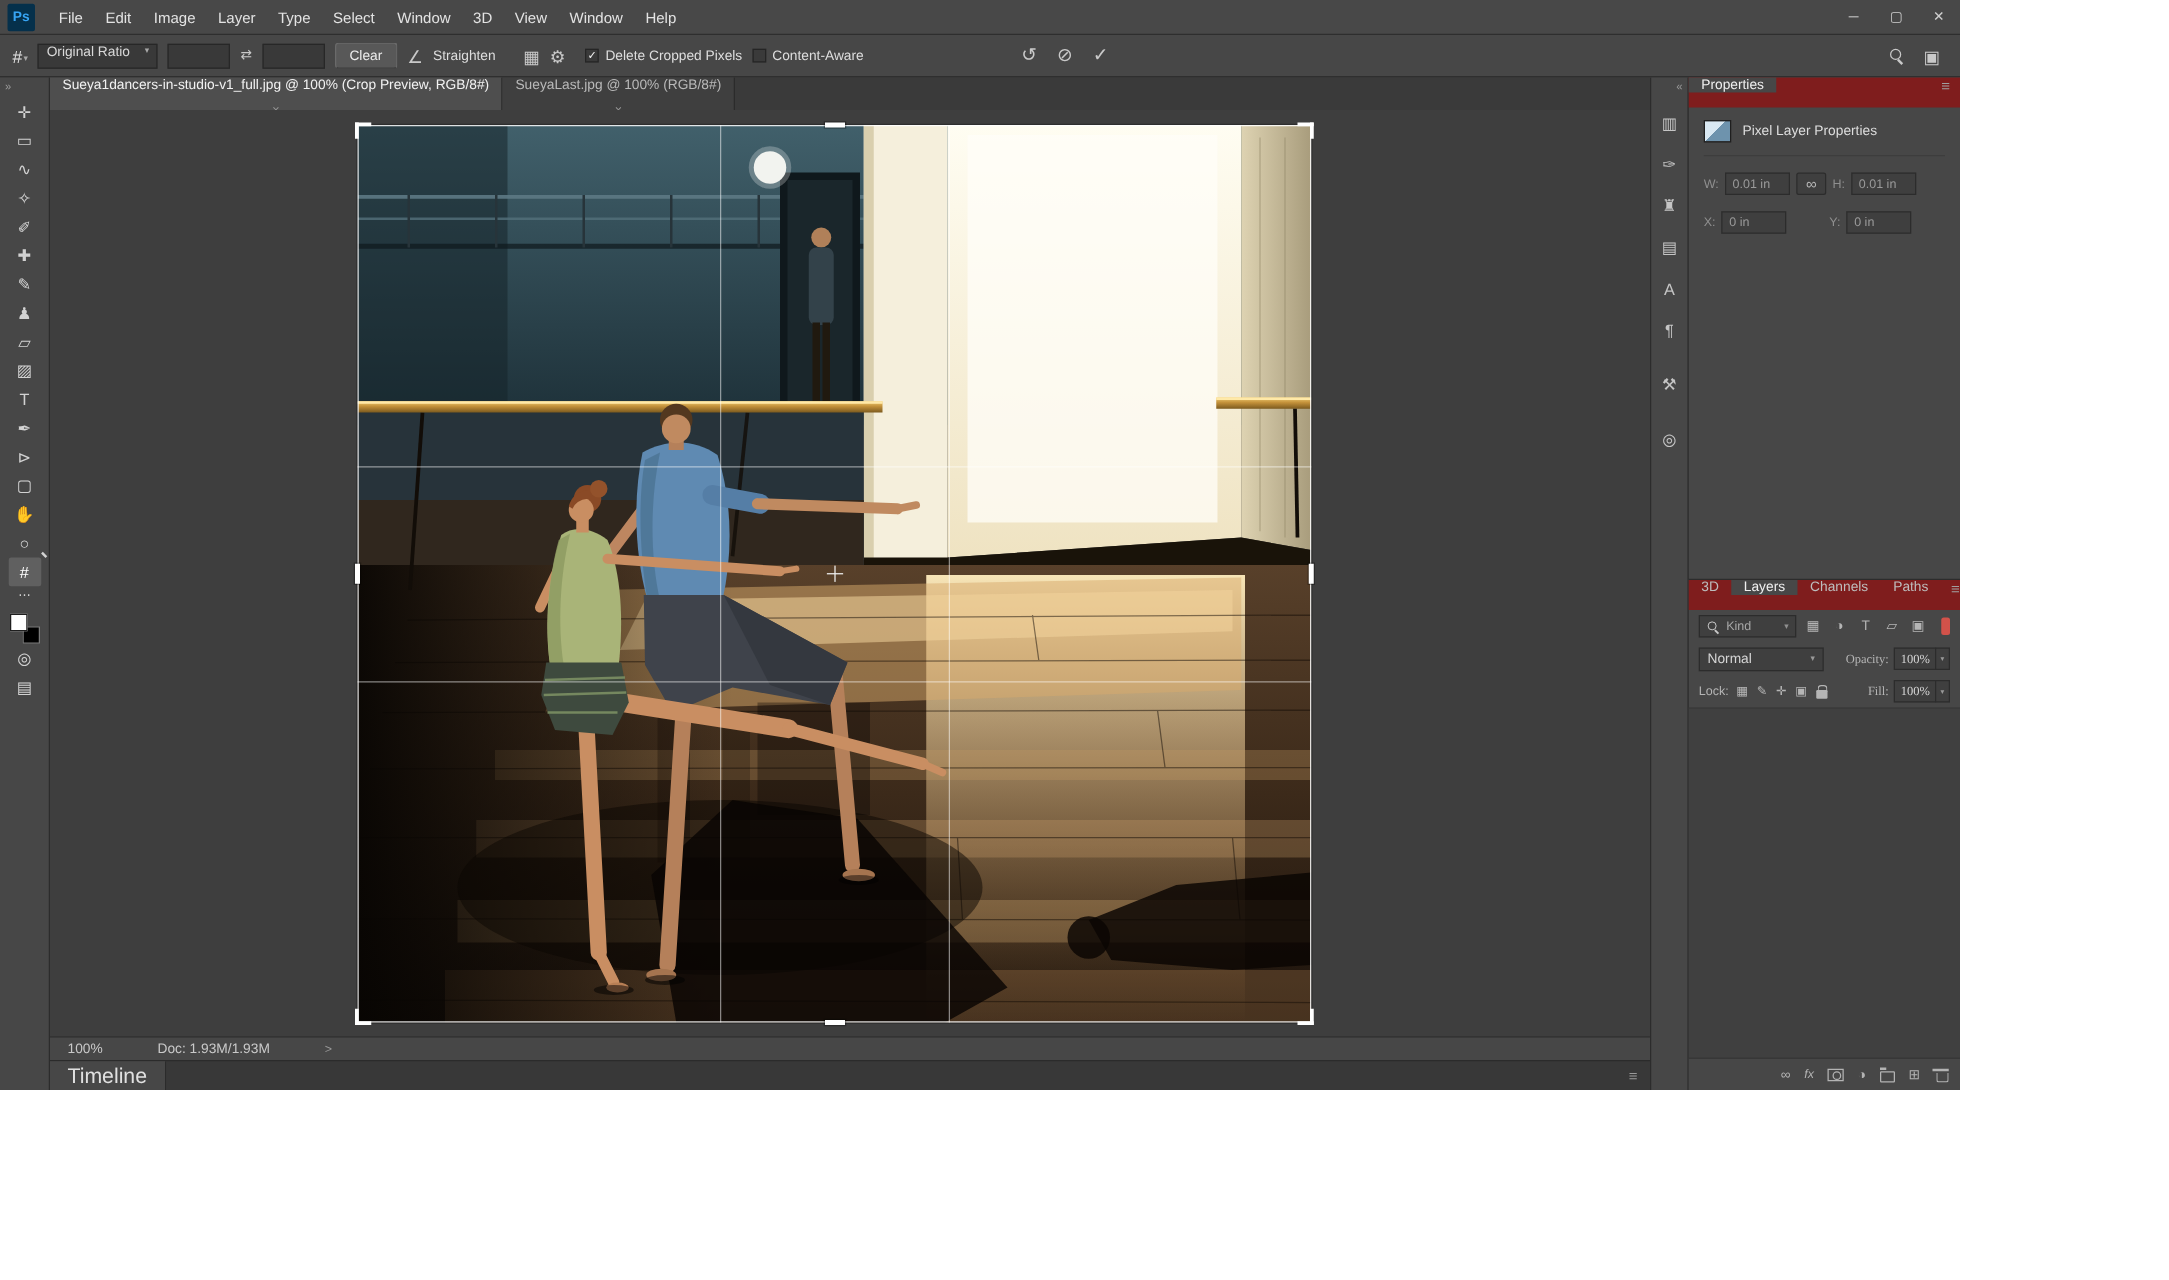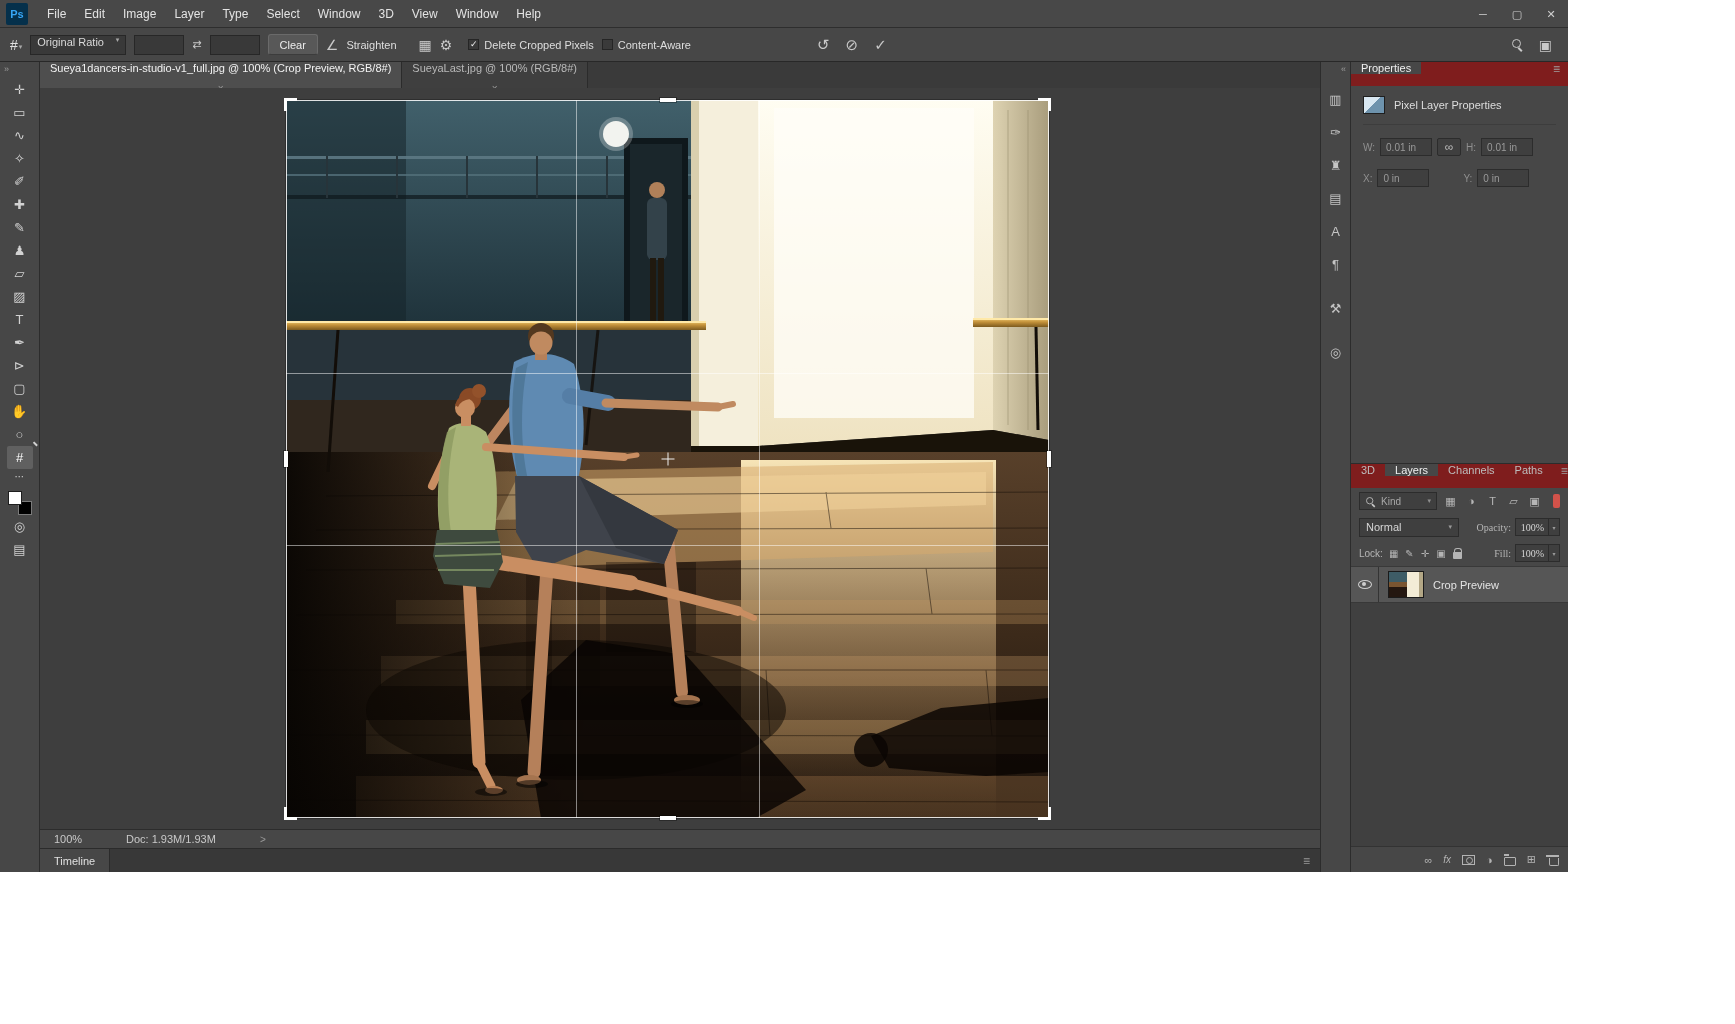--- a/index.html
+++ b/index.html
@@ -74,21 +74,21 @@
   .crosshair { position:absolute; left:50%; top:50%; width:13px; height:13px; transform:translate(-50%,-50%); }
   .ch-h { position:absolute; left:0; top:6px; width:13px; height:1px; background:#f0f0f0; }
   .ch-v { position:absolute; left:6px; top:0; width:1px; height:13px; background:#f0f0f0; }
 
   .statusbar { height:19px; background:#474747; border-top:1px solid #2c2c2c; display:flex; align-items:center; font-size:11px; color:#c9c9c9; padding-left:14px; flex:0 0 auto; }
   .status-zoom { width:60px; }
   .status-doc { margin-left:12px; }
   .status-chev { margin-left:44px; color:#9a9a9a; font-size:10px; }
 
   .timeline-strip { height:24px; background:#383838; border-top:1px solid #2b2b2b; display:flex; align-items:stretch; flex:0 0 auto; }
-  .timeline-tab { background:#474747; padding:0 14px; font-size:11px; display:flex; align-items:center; color:#e0e0e0; border-right:1px solid #2b2b2b; }
+  .timeline-tab { background:#474747; padding:0 14px; font-size:17px; display:flex; align-items:center; color:#e0e0e0; border-right:1px solid #2b2b2b; }
   .timeline-menu { margin-left:auto; display:flex; align-items:center; padding-right:10px; color:#9a9a9a; font-size:12px; }
 
   
   .right-strip { width:30px; background:#474747; border-left:1px solid #2c2c2c; display:flex; flex-direction:column; align-items:center; flex:0 0 auto; }
   .strip-icon { width:24px; height:24px; margin-top:9px; display:flex; align-items:center; justify-content:center; color:#c5c5c5; font-size:13px; }
   .gap-top { margin-top:20px; }
 
   
   .right-dock { width:218px; background:#474747; border-left:1px solid #2c2c2c; display:flex; flex-direction:column; flex:0 0 auto; }
   .panel-header { height:24px; background:#7f1d1d; display:flex; align-items:flex-start; flex:0 0 auto; }
@@ -556,27 +556,20 @@
           <div class="rt-group">
             <span class="sm-label">Fill:</span>
             <div class="num-combo">
               <div class="num-field">100%</div>
               <div class="mini-chev">▾</div>
             </div>
           </div>
         </div>
 
         <div class="layer-list">
-          <div class="layer-row selected">
-            <div class="eye-cell">
-                <span class="eye"></span>
-              </div>
-            <div class="thumb thumb-crop"></div>
-            <span>Crop Preview</span>
-          </div>
         </div>
 
         <div class="layers-bottom">
           <span>∞</span>
           <span class="fx-label">fx</span>
           <span class="mask-icon"></span>
           <span>◑</span>
           <span class="folder-icon"></span>
           <span>⊞</span>
           <span class="trash-icon"></span>

